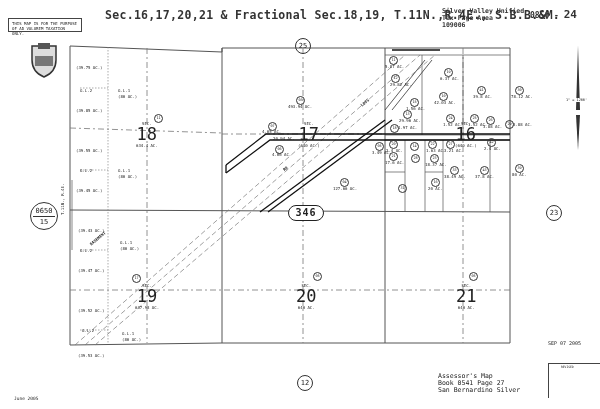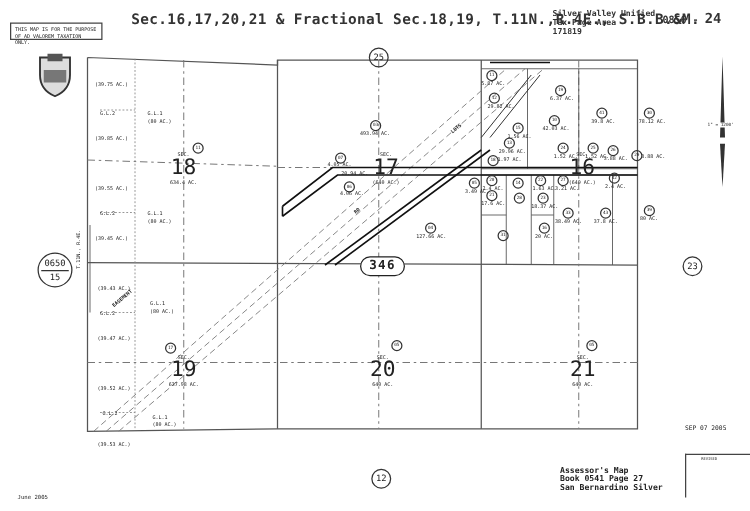--- a/index.html
+++ b/index.html
@@ -6,21 +6,21 @@
   body { width:600px; height:409px; position:relative; overflow:hidden;
          font-family:"DejaVu Sans Mono","Liberation Mono",monospace; color:#222; }
   .abs { position:absolute; }
   .disclaimer { left:8px; top:18px; width:74px; height:14px; border:1px solid #444;
                 font-size:4px; line-height:5px; padding:2px 3px; box-sizing:border-box; }
   .title { left:105px; top:8px; font-size:11.5px; letter-spacing:0.3px; font-weight:bold; color:#333; white-space:nowrap; }
   .district { left:442px; top:8px; font-size:6.5px; line-height:7px; font-weight:bold; color:#333; }
   .mapno { left:530px; top:8px; font-size:8px; font-weight:bold; color:#333; }
   .mapno b { font-size:11px; }
   .footer-date { left:14px; top:396px; font-size:4.5px; }
-  .footer-map { left:448px; top:373px; font-size:6.5px; line-height:7px;font-weight:bold; }
+  .footer-map { left:438px; top:373px; font-size:6.5px; line-height:7px; }
   .stamp { left:548px; top:340px; font-size:5px; }
   .revised-box { left:548px; top:363px; width:52px; height:34px; border-left:1px solid #444; border-top:1px solid #444; }
   .revised-box span { position:absolute; left:12px; top:1px; font-size:3px; }
   .circle-lbl { border:1px solid #333; border-radius:50%; width:14px; height:14px; font-size:7px;
                 text-align:center; line-height:14px; }
   .oval-lbl { border:1.3px solid #222; border-radius:10px; width:34px; height:14px; font-size:10px; letter-spacing:1px;
               text-align:center; line-height:14px; font-weight:bold; }
   .book-circle { left:30px; top:202px; width:28px; height:28px; border:1px solid #333; border-radius:50%;
                  font-size:7px; line-height:8px; text-align:center; box-sizing:border-box; padding-top:4px; }
   .book-circle hr { margin:1px 2px; border:none; border-top:1px solid #333; }
@@ -109,21 +109,21 @@
     <path d="M4,4 L28,4 L28,18 Q28,30 16,35 Q4,30 4,18 Z" fill="#ddd" stroke="#333" stroke-width="1.5"></path>
     <rect x="10" y="1" width="12" height="6" fill="#555"></rect>
     <path d="M7,14 L25,14 L25,24 L7,24 Z" fill="#777"></path>
   </svg>
 </div>
 
 <div class="abs title">Sec.16,17,20,21 &amp; Fractional Sec.18,19, T.11N.,R.4E., S.B.B.&amp;M.</div>
 <div class="abs district">
   <div>Silver Valley Unified</div>
   <div>Tax Page Area</div>
-  <div>171819</div>
+  <div>109006</div>
 </div>
 <div class="abs mapno">
   <span>0856 -</span>
   <b>24</b>
 </div>
 <div class="abs north" style="top:98px;left:566px;background:#fff;">1" = 1200'</div>
 
 <div class="abs circle-lbl" style="left:295px;top:38px;">25</div>
 <div class="abs circle-lbl" style="left:546px;top:205px;">23</div>
 <div class="abs circle-lbl" style="left:297px;top:375px;">12</div>

